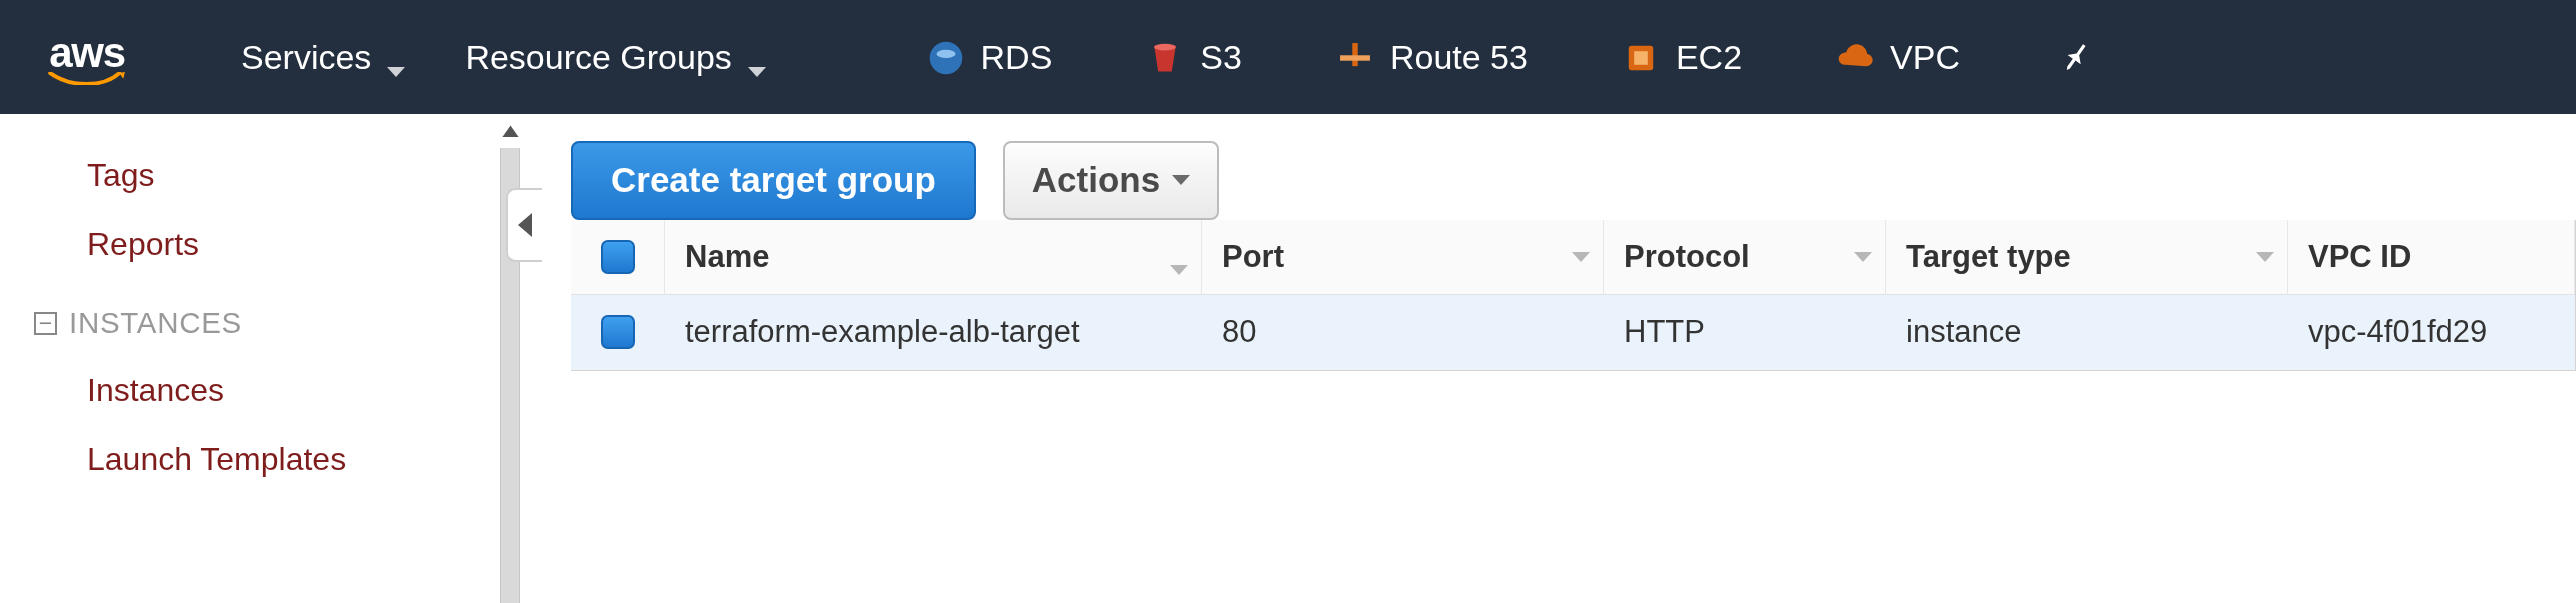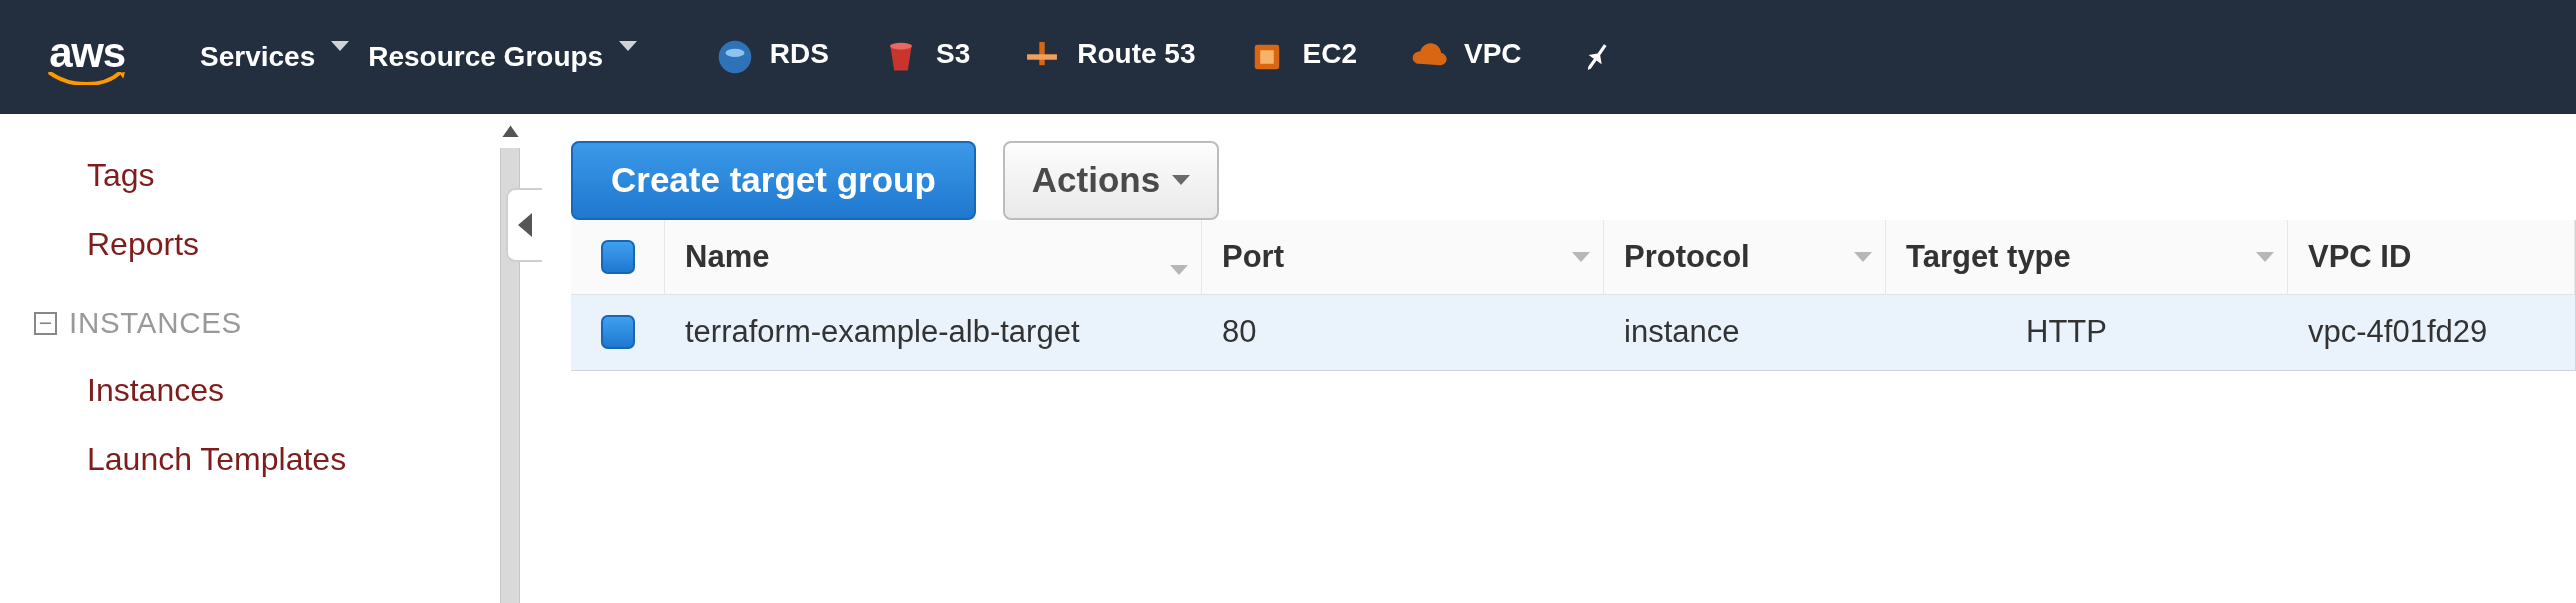--- a/index.html
+++ b/index.html
@@ -11,44 +11,44 @@
     overflow: hidden;
   }
   
   .topnav {
     height: 114px;
     background: #232f3e;
     color: #ffffff;
     display: flex;
     align-items: center;
     padding: 0 40px;
-    gap: 19px;
+    gap: 60px;
   }
   .logo {
     display: flex;
     flex-direction: column;
     align-items: center;
     margin-right: 47px;
   }
   .logo-text {
     font-size: 42px;
     font-weight: 700;
     letter-spacing: -1.3px;
     color: #ffffff;
   }
   .logo-smile {
     width: 94px;
     height: 13.4px;
     margin-top: -5.4px;
   }
   .nav-item {
     display: flex;
-    align-items: flex-start;
-    font-size: 28px;
-    font-weight: 700;
+    align-items: flex-end;
+    font-size: 34px;
+    font-weight: 400;
     gap: 16px;
     cursor: pointer;
     white-space: nowrap;
   }
   .nav-item.svc { margin-left: 34px; }
   .caret {
     width: 0; height: 0;
     border-left: 9.4px solid transparent;
     border-right: 9.4px solid transparent;
     border-top: 10.7px solid #cfd3d8;
@@ -381,20 +381,20 @@
           <span>VPC ID</span>
         </div>
       </div>
 
       <div class="row data">
         <div class="td c-chk">
           <span class="chk"></span>
         </div>
         <div class="td c-name">terraform-example-alb-target</div>
         <div class="td c-port">80</div>
+        <div class="td c-proto">HTTP</div>
         <div class="td c-ttype">instance</div>
-        <div class="td c-proto">HTTP</div>
         <div class="td c-vpc">vpc-4f01fd29</div>
       </div>
     </div>
   </div>
 </div>
 
 
 </body></html>

